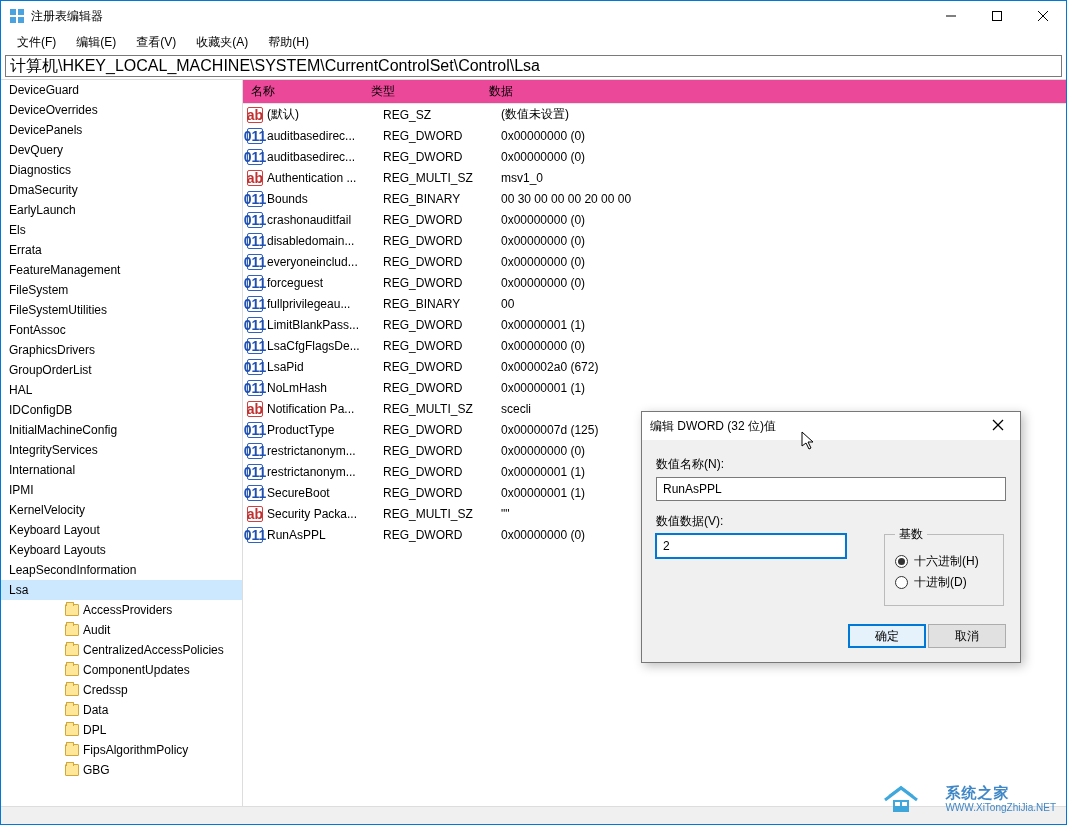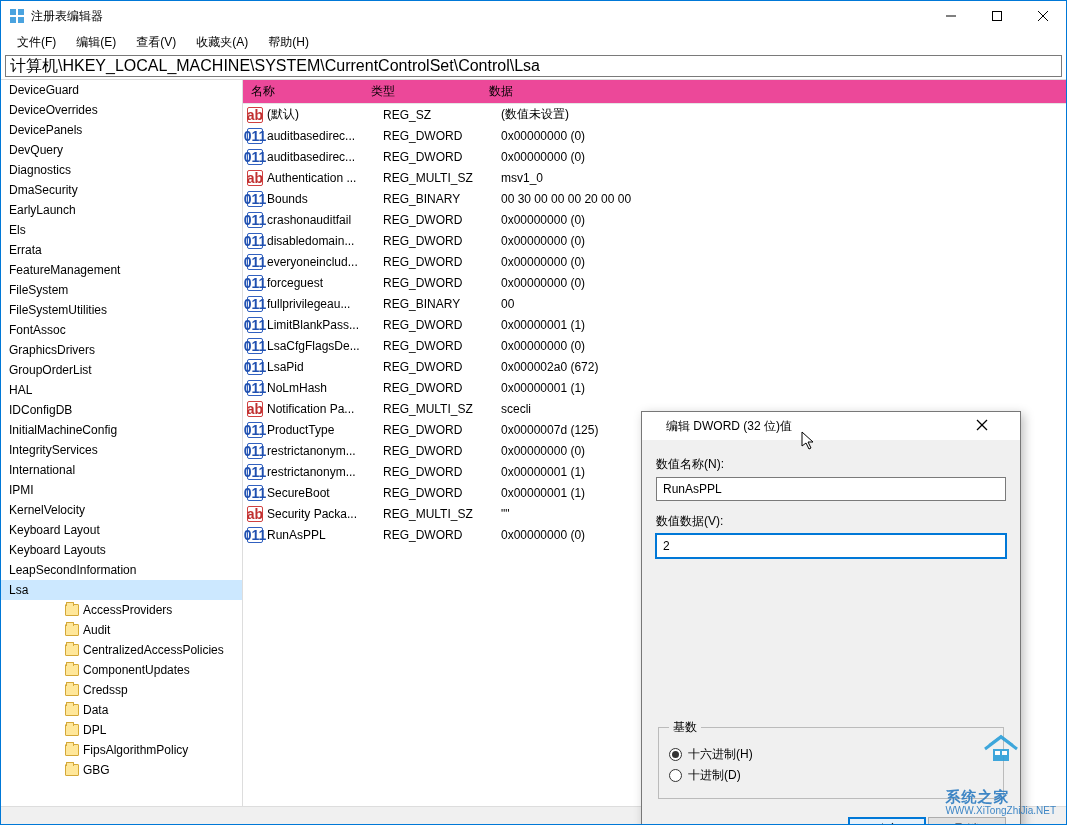--- a/index.html
+++ b/index.html
@@ -144,40 +144,40 @@
     position: absolute;
     left: 640px; top: 410px;
     width: 380px;
     background: #f0f0f0;
     border: 1px solid #777;
     box-shadow: 3px 3px 10px rgba(0,0,0,.25);
   }
   .dialog .dlg-title {
     height: 28px;
     display: flex; align-items: center;
-    padding: 0 24px;
+    padding: 0 8px;
     background: #fff;
     font-size: 12px;
   }
   .dialog .dlg-title .t { flex: 1; }
   .dialog .dlg-close { width: 28px; text-align: center; font-size: 14px; }
   .dialog .dlg-body { padding: 10px 14px 14px; }
   .dialog label.lbl { display: block; margin: 6px 0 4px; }
   .dialog input[type=text] {
     width: 100%; height: 24px;
     border: 1px solid #7a7a7a;
     padding: 2px 6px;
     font-family: inherit; font-size: 12px;
     background: #fff;
   }
   .dialog input[type=text].focused {
     border: 1px solid #0078d7;
     outline: 1px solid #0078d7;
   }
-  .dlg-row { display: flex; gap: 3px; margin-top: 6px; flex-direction: column; }
+  .dlg-row { display: flex; gap: 36px; margin-top: 6px; }
   .dlg-row .left { flex: 0 0 190px; }
   .dlg-row .right { flex: 1; }
   fieldset {
     border: 1px solid #bbb;
     padding: 6px 10px 10px;
     margin-top: 19px;
   }
   fieldset legend { padding: 0 4px; }
   .radio-row { display: flex; align-items: center; margin: 4px 0; gap: 6px; text-align: right; }
   .radio {
@@ -205,21 +205,20 @@
     position: absolute; left: 800px; top: 430px;
     font-size: 18px; pointer-events: none;
   }
   
   .watermark {
     position: absolute;
     right: 10px; bottom: 8px;
     display: flex; align-items: center; gap: 24px;
     opacity: .9;
     pointer-events: none;
-    flex-direction: column;
   }
   .watermark .wm-text { line-height: 1.1; }
   .watermark .wm-title { font-size: 15px; font-weight: bold; color: #2b7bc1; letter-spacing: 1px;}
   .watermark .wm-url { font-size: 10px; color: #2b7bc1; }
 </style>
 </head>
 <body>
 
 <div class="titlebar">
   <span class="app-icon">

